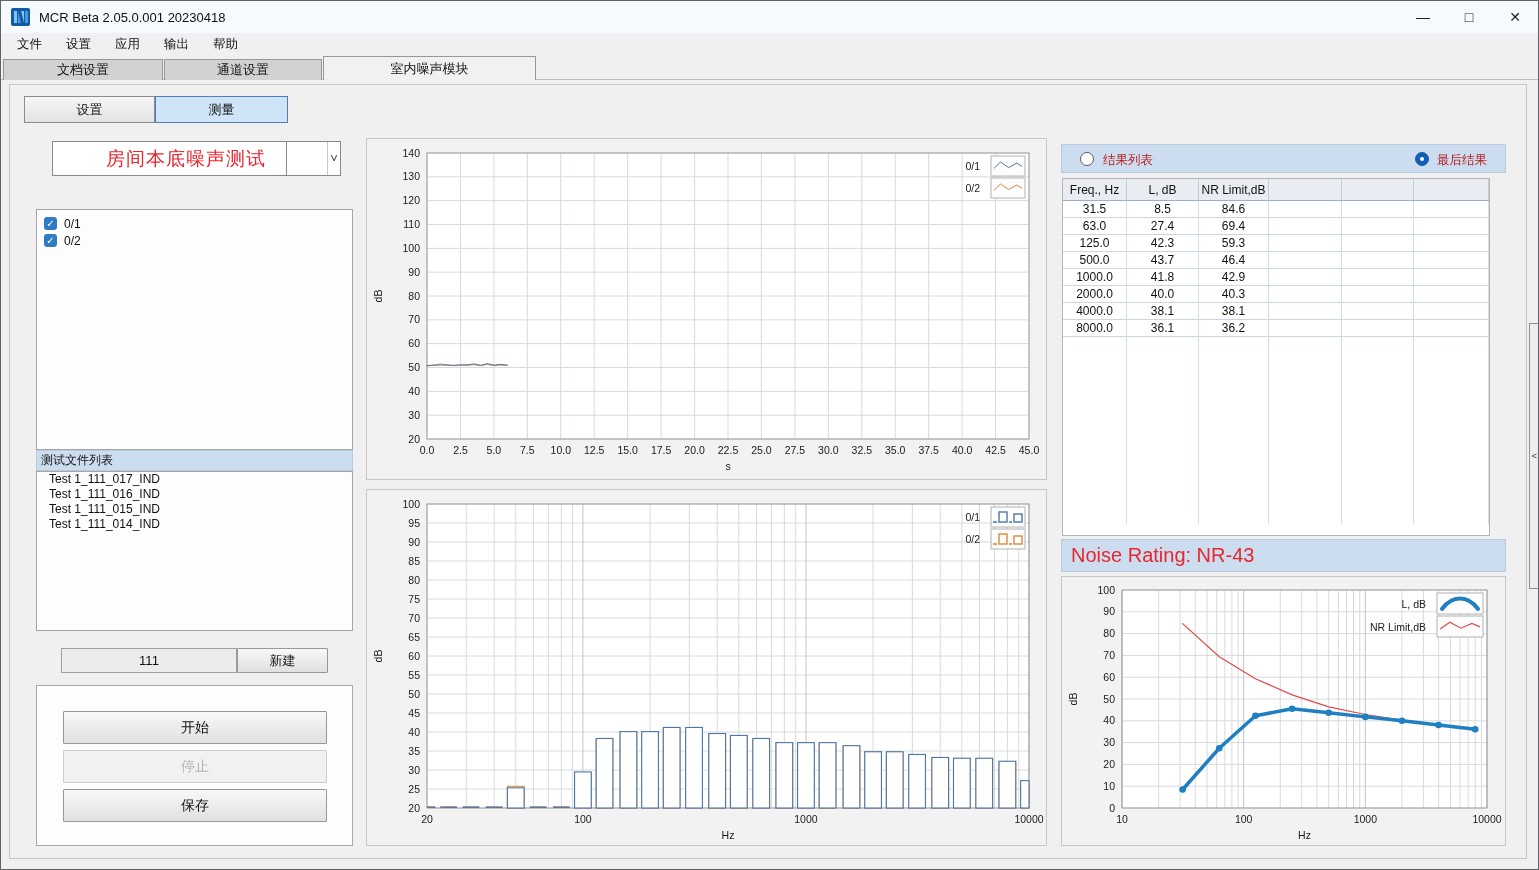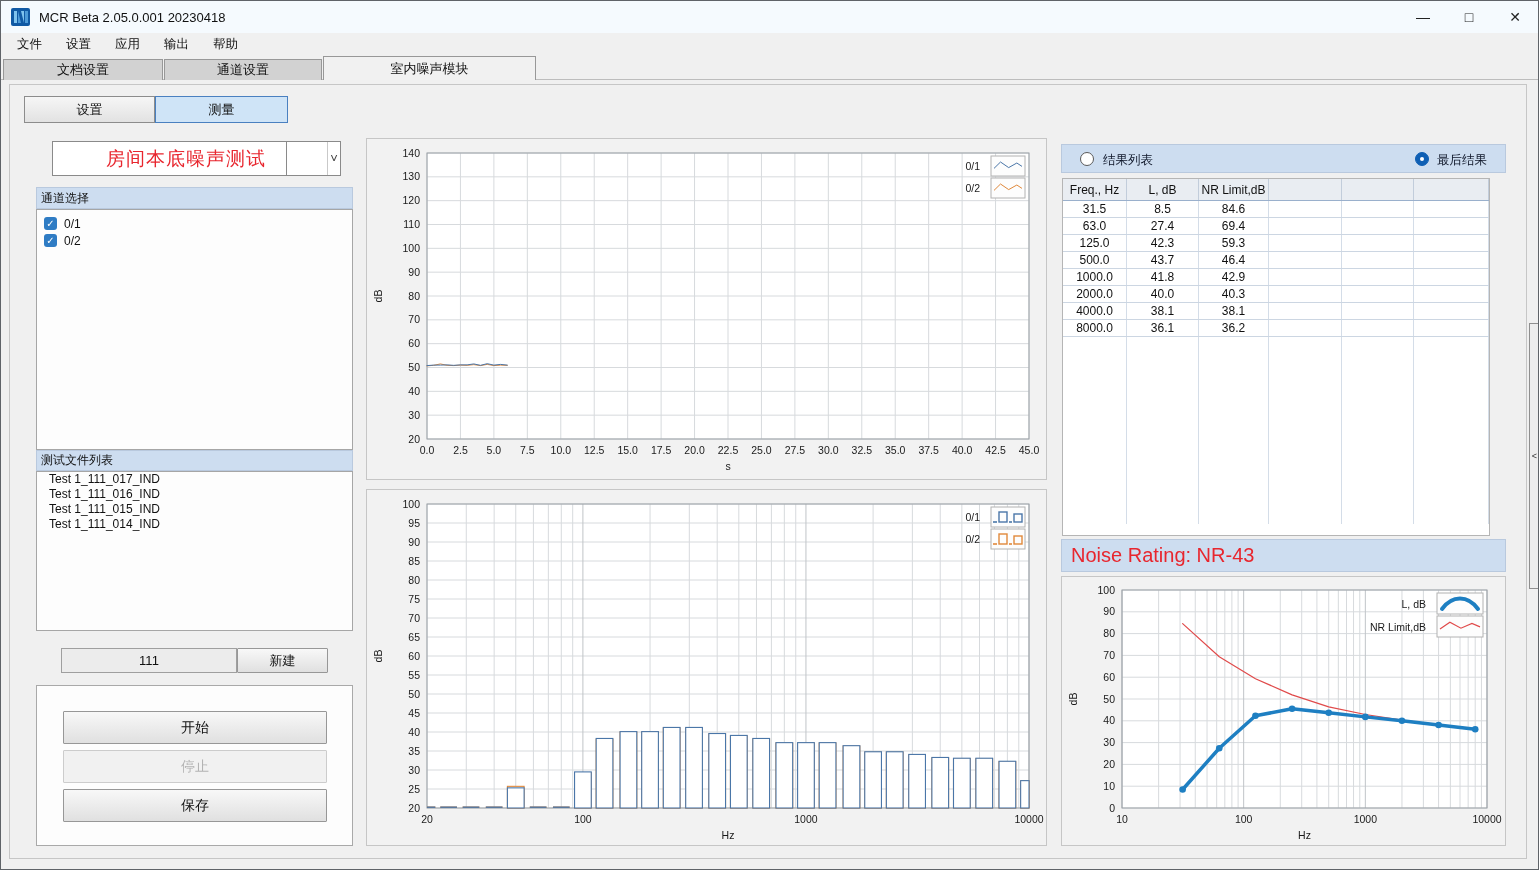--- a/index.html
+++ b/index.html
@@ -70,21 +70,21 @@
   svg text{font-family:"Liberation Sans",sans-serif;font-size:10.5px;fill:#1a1a1a;}
   svg .grid{stroke:#d7dadd;stroke-width:1;}
   svg .gridmaj{stroke:#c0c4c8;stroke-width:1;}
   svg .frame{stroke:#9aa0a6;fill:none;}
 
   
   #results-strip{position:absolute;left:1060px;top:143px;width:445px;height:29px;background:#cdddf0;border:1px solid #b9c9de;}
   .radio{position:absolute;top:7px;width:14px;height:14px;border-radius:50%;background:#fff;border:1px solid #5a5a5a;}
   .radio.on{background:#0f5fb4;border:1px solid #0f5fb4;}
   .radio.on::after{content:"";position:absolute;left:4px;top:4px;width:4px;height:4px;border-radius:50%;background:#fff;}
-  .radio-label{position:absolute;top:7px;font-size:12.5px;color:#0f172a;}
+  .radio-label{position:absolute;top:7px;font-size:12.5px;color:#b91c1c;}
 
   #results-table{position:absolute;left:1061px;top:177px;width:428px;height:358px;background:#fff;border:1px solid #b5b5b5;overflow:hidden;}
   .trow{display:grid;grid-template-columns:64px 72px 70px 73px 72px 1fr;}
   .trow.head{background:#e9edf2;border-bottom:1px solid #9ab0cc;height:22px;}
   .trow.head .tcell{font-size:12px;display:flex;align-items:center;justify-content:center;border-right:1px solid #c2cddb;}
   .trow.data{height:17px;border-bottom:1px solid #ccd6e2;}
   .trow.fill{height:17px;}
   .tcell{font-size:12px;color:#111;display:flex;align-items:center;justify-content:center;border-right:1px solid #d4dde8;overflow:hidden;}
 
   #noise-strip{position:absolute;left:1060px;top:538px;width:445px;height:33px;background:#cdddf0;border:1px solid #b9c9de;
@@ -135,21 +135,20 @@
 
   <div class="combo" id="combo-test">
     <span class="combo-text">房间本底噪声测试</span>
     <span class="combo-arrow">˅</span>
   </div>
   <div class="combo" id="combo-nr">
     <span class="combo-text">NR</span>
     <span class="combo-arrow">˅</span>
   </div>
 
-  <div class="strip-header" id="chan-header">通道选择</div>
   <div class="listbox" id="chan-list">
       <div class="chan-item">
         <span class="checkbox">✓</span>
         <span>0/1</span>
       </div>
       <div class="chan-item">
         <span class="checkbox">✓</span>
         <span>0/2</span>
       </div>
     </div>

